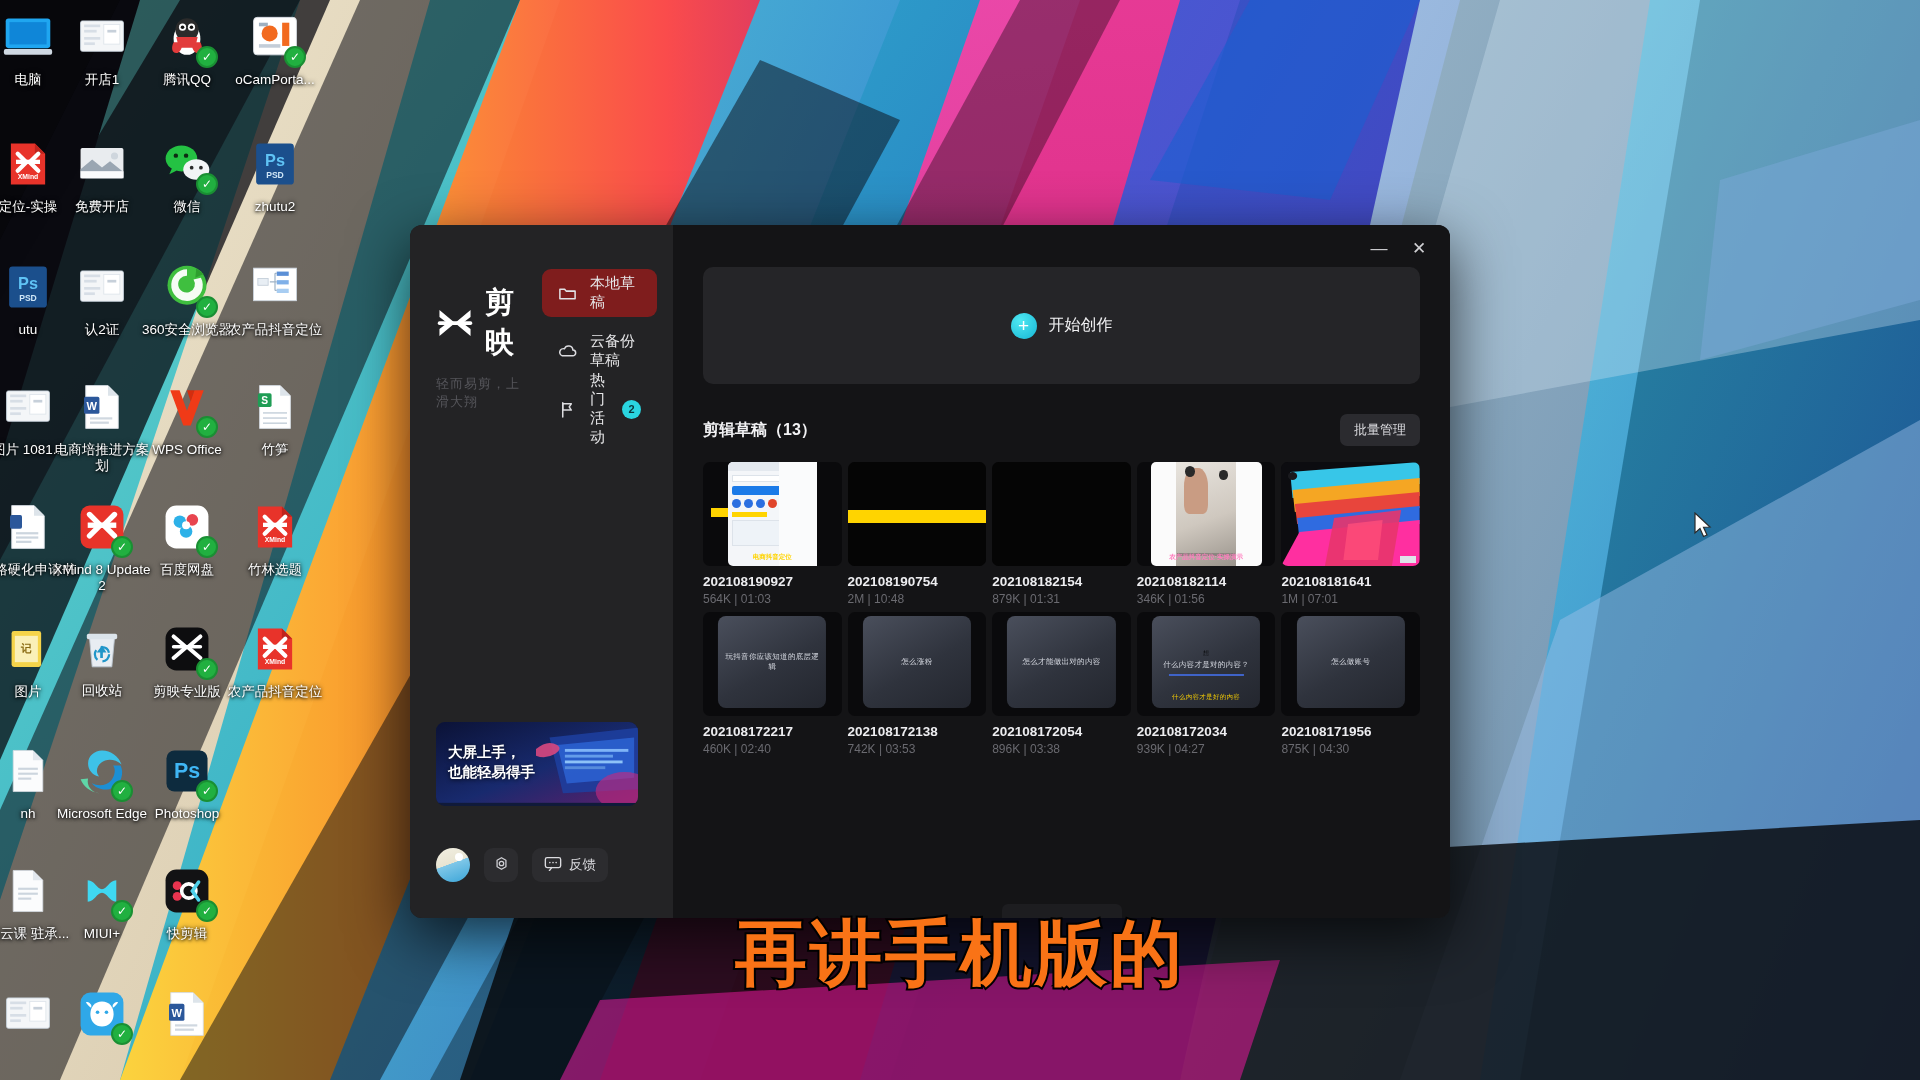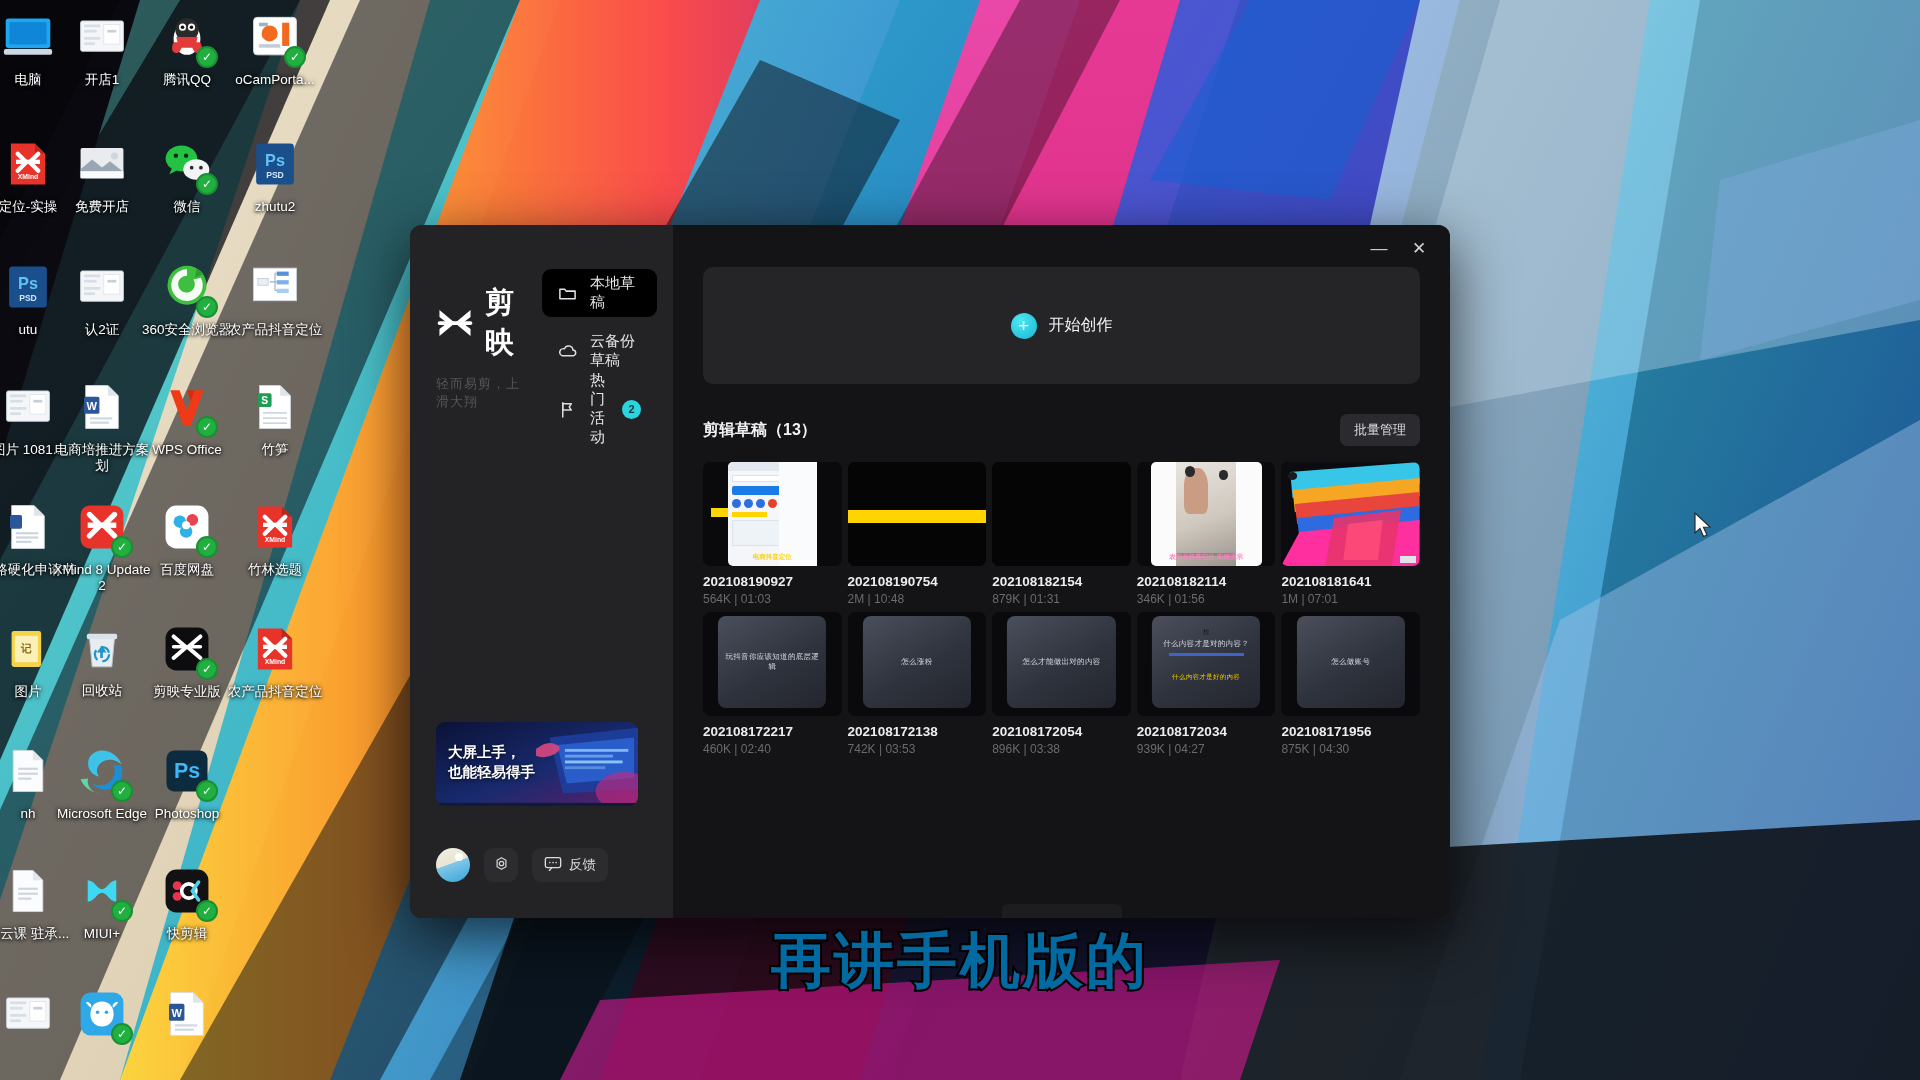--- a/index.html
+++ b/index.html
@@ -64,21 +64,21 @@
   .brand-mark { width:38px; height:32px; }
   .brand-name { font-size:29px; font-weight:bold; color:#fff; letter-spacing:2px; }
   .brand-tag { margin-top:12px; font-size:13px; color:#55555a; letter-spacing:1px; }
 
   .navlist { margin-top:44px; padding:0 16px; }
   .navitem {
     display:flex; align-items:center; gap:13px; height:48px;
     padding:0 16px; border-radius:9px; color:#e6e6e8;
     font-size:15px; margin-bottom:10px; position:relative;
   }
-  .navitem.active { background:#000000; }
+  .navitem.active { background:#7f1d1d; }
   .navitem .nicon { width:19px; height:19px; flex:none; color:#dcdce0; }
   .badge {
     min-width:19px; height:19px; padding:0 5px; border-radius:10px;
     background:#2ad5e0; color:#09363a; font-size:11px; font-weight:bold;
     display:flex; align-items:center; justify-content:center; margin-left:4px;
   }
 
   .promo {
     position:absolute; left:26px; bottom:112px; width:202px; height:84px;
     border-radius:9px; overflow:hidden; background:#101a3a;
@@ -163,21 +163,21 @@
   }
 
   .scroll-hint {
     position:absolute; left:50%; transform:translateX(-50%); bottom:0;
     width:120px; height:14px; background:#1d1d20; border-radius:6px 6px 0 0;
   }
 
   
   .subtitle {
     position:absolute; left:0; right:0; bottom:78px; text-align:center;
-    font-size:60px; font-weight:bold; color:#0369a1; letter-spacing:3px;
+    font-size:72px; font-weight:bold; color:#f97316; letter-spacing:3px;
     -webkit-text-stroke:4px #000;
     paint-order:stroke fill;
     text-shadow:0 0 2px #000;
     font-family:"DejaVu Sans","Liberation Sans",sans-serif;
   }
 </style>
 </head>
 <body>
 
 <div id="root">
@@ -874,21 +874,21 @@
             <div class="thumb">
               <div class="thumb-dark-card">
                 <div class="tdc-text">怎么才能做出对的内容</div>
               </div>
             </div>
             <div class="card-title">202108172054</div>
             <div class="card-meta">896K | 03:38</div>
           </div>
           <div class="card">
             <div class="thumb">
-              <div class="thumb-dark-card" style="justify-content:flex-start;padding-top:12px">
+              <div class="thumb-dark-card" style="justify-content:flex-start;padding-top:33px">
                 <div class="tdc-small">想</div>
                 <div class="tdc-text">什么内容才是对的内容？</div>
                 <div style="width:78%;height:3px;background:#3f63c8;margin-top:4px"></div>
                 <div class="tdc-text" style="margin-top:16px;color:#ffd400;font-size:6.5px">什么内容才是好的内容</div>
               </div>
             </div>
             <div class="card-title">202108172034</div>
             <div class="card-meta">939K | 04:27</div>
           </div>
           <div class="card">

